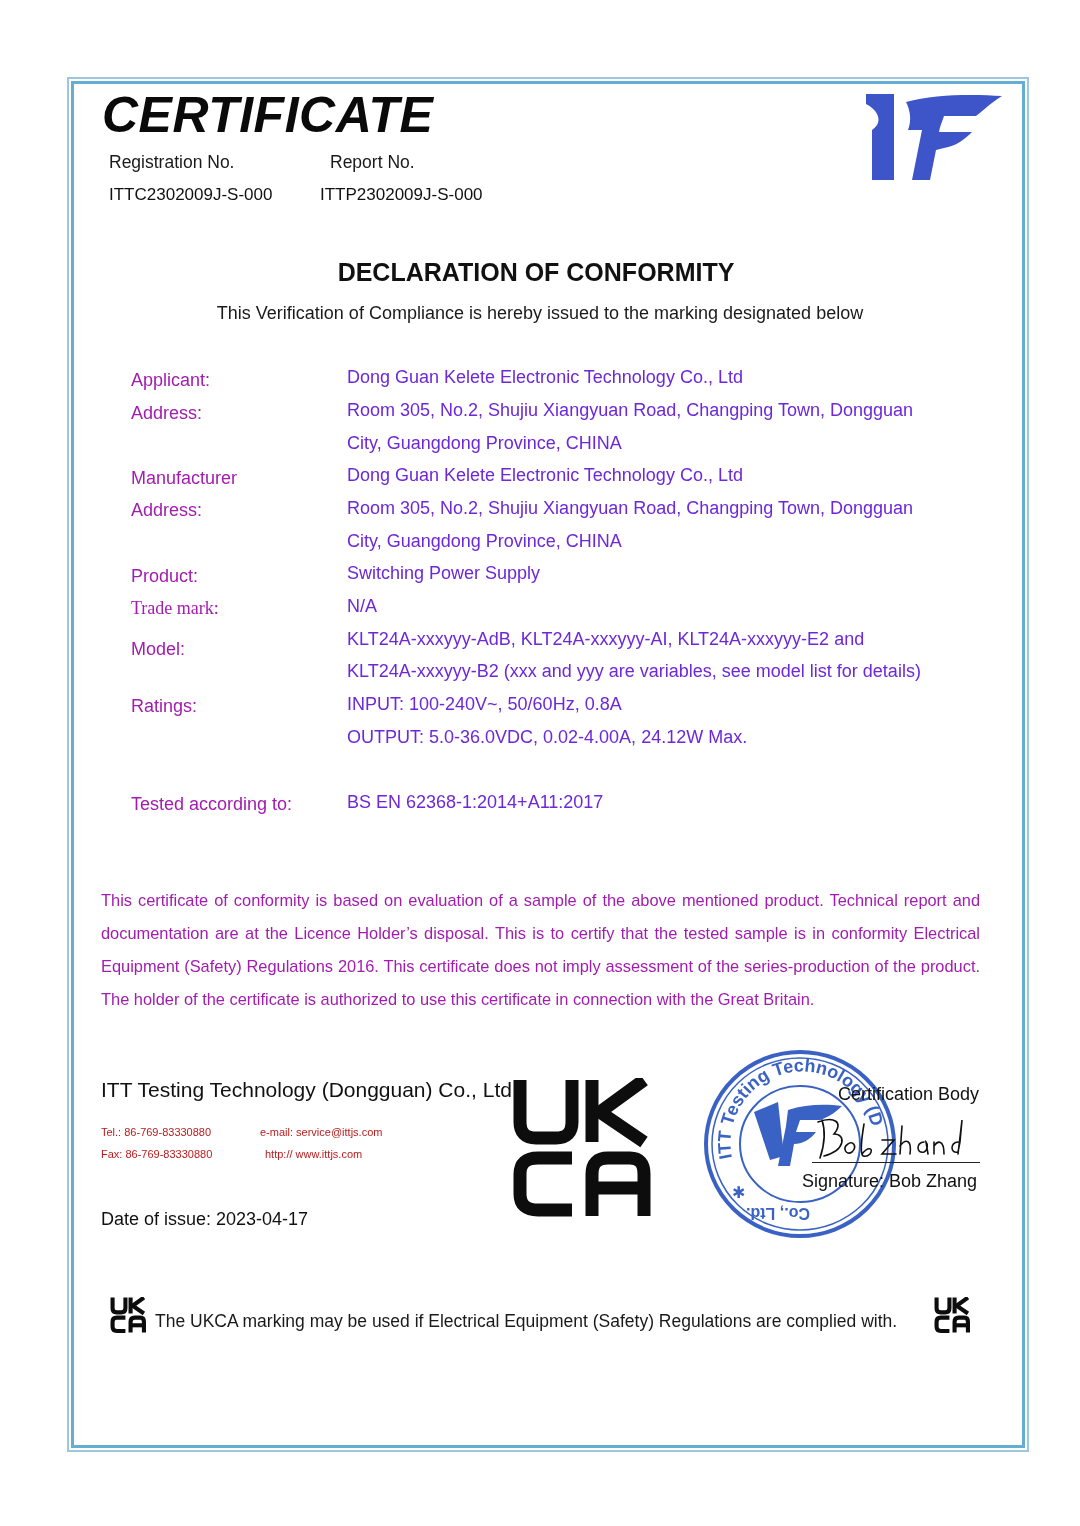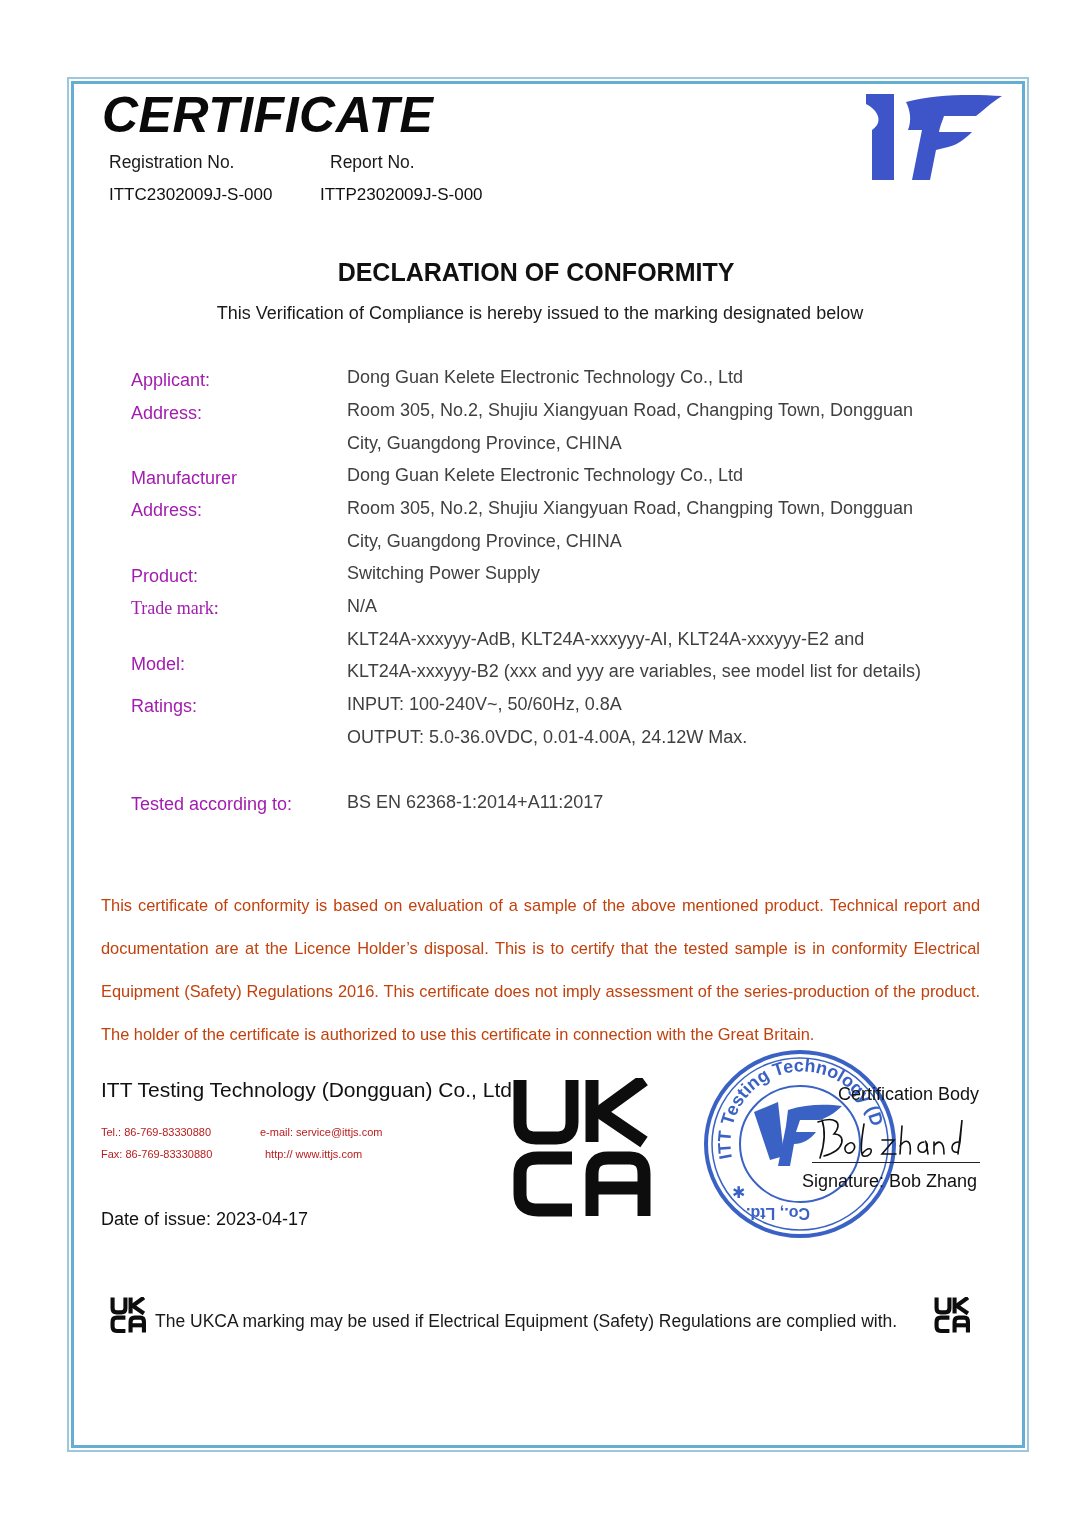--- a/index.html
+++ b/index.html
@@ -10,22 +10,22 @@
   .frame-inner { position:absolute; left:71px; top:81px; width:954px; height:1367px;
                  border:3px solid #64aed3; box-sizing:border-box; }
   .abs { position:absolute; white-space:nowrap; }
   .title { left:102px; top:86px; font-family:Liberation Sans, sans-serif; font-style:italic; font-weight:bold;
            font-size:50px; letter-spacing:0.5px; color:#0a0a0a; }
   .lbl18 { font-size:17.5px; color:#1a1a1a;text-align:center; }
   .logo { left:864px; top:92px; width:140px; height:90px; }
   .doc-heading { left:0; width:1072px; top:258px; text-align:center; font-weight:bold; font-size:25px; color:#111; }
   .doc-sub { left:0; width:1080px; top:303px; text-align:center; font-size:18px; color:#1a1a1a; }
   .field-label { left:101px; font-size:18px; color:#a21caf;margin-left:30px; }
-  .field-value { left:347px; font-size:18px; color:#404040; }
-  .para { left:101px; width:879px; top:884px; font-size:16.4px; line-height:43px; color:#c2410c;
+  .field-value { left:347px; font-size:18px; color:#6d28d9; }
+  .para { left:101px; width:879px; top:884px; font-size:16.4px; line-height:33px; color:#a21caf;
           text-align:justify; white-space:normal; }
   .issuer { left:101px; top:1078px; font-size:21px;text-align:center; }
   .contact { left:101px; font-size:11px; color:#b91c1c; }
   .date { left:101px; top:1209px; font-size:18px; }
   .ukca-big { left:512px; top:1078px; width:140px; height:140px; }
   .stamp { left:702px; top:1048px; width:196px; height:192px; }
   .cert-body { left:838px; top:1084px; font-size:18px; }
   .sig-line { left:812px; top:1162px; width:168px; height:1px; background:#222; }
   .sig-name { left:802px; top:1171px; font-size:18px; }
   .signature { left:812px; top:1112px; width:160px; height:52px; }
@@ -65,27 +65,27 @@
 <div class="abs field-label" style="top:500px;">Address:</div>
 <div class="abs field-value" style="top:498px;">Room 305, No.2, Shujiu Xiangyuan Road, Changping Town, Dongguan</div>
 <div class="abs field-value" style="top:531px;">City, Guangdong Province, CHINA</div>
 
 <div class="abs field-label" style="top:566px;">Product:</div>
 <div class="abs field-value" style="top:563px;">Switching Power Supply</div>
 
 <div class="abs field-label" style="top:598px;font-family:Liberation Serif, serif;">Trade mark:</div>
 <div class="abs field-value" style="top:596px;">N/A</div>
 
-<div class="abs field-label" style="top:654px;text-align:center;">Model:</div>
+<div class="abs field-label" style="top:639px;text-align:center;">Model:</div>
 <div class="abs field-value" style="top:629px;">KLT24A-xxxyyy-AdB, KLT24A-xxxyyy-AI, KLT24A-xxxyyy-E2 and</div>
 <div class="abs field-value" style="top:661px;">KLT24A-xxxyyy-B2 (xxx and yyy are variables, see model list for details)</div>
 
 <div class="abs field-label" style="top:696px;">Ratings:</div>
 <div class="abs field-value" style="top:694px;">INPUT: 100-240V~, 50/60Hz, 0.8A</div>
-<div class="abs field-value" style="top:727px;">OUTPUT: 5.0-36.0VDC, 0.01-4.00A, 24.12W Max.</div>
+<div class="abs field-value" style="top:727px;">OUTPUT: 5.0-36.0VDC, 0.02-4.00A, 24.12W Max.</div>
 
 <div class="abs field-label" style="top:794px;">Tested according to:</div>
 <div class="abs field-value" style="top:792px;">BS EN 62368-1:2014+A11:2017</div>
 
 <div class="abs para">This certificate of conformity is based on evaluation of a sample of the above mentioned product. Technical report and documentation are at the Licence Holder’s disposal. This is to certify that the tested sample is in conformity Electrical Equipment (Safety) Regulations 2016. This certificate does not imply assessment of the series-production of the product. The holder of the certificate is authorized to use this certificate in connection with the Great Britain.</div>
 
 <div class="abs issuer">ITT Testing Technology (Dongguan) Co., Ltd.</div>
 <div class="abs contact" style="top:1126px;">Tel.: 86-769-83330880</div>
 <div class="abs contact" style="left:260px;top:1126px;">e-mail: service@ittjs.com</div>
 <div class="abs contact" style="top:1148px;">Fax: 86-769-83330880</div>

